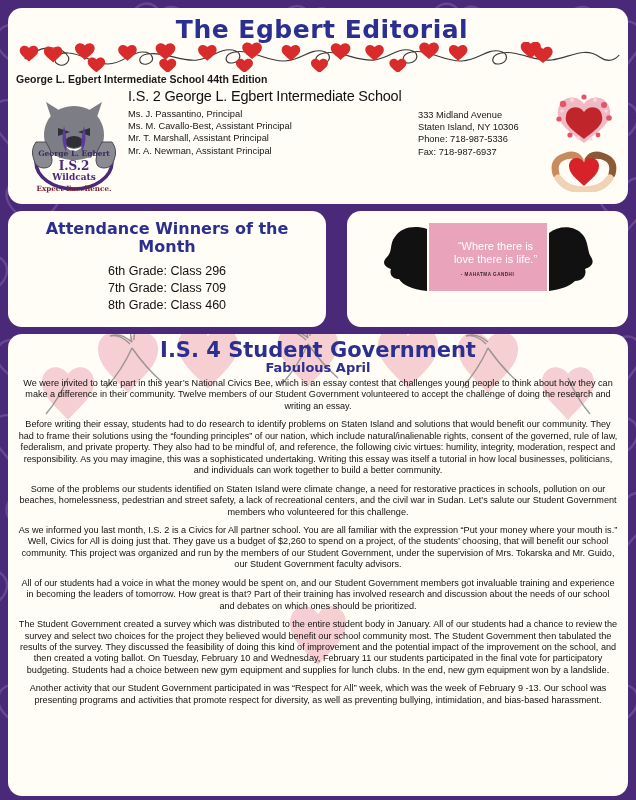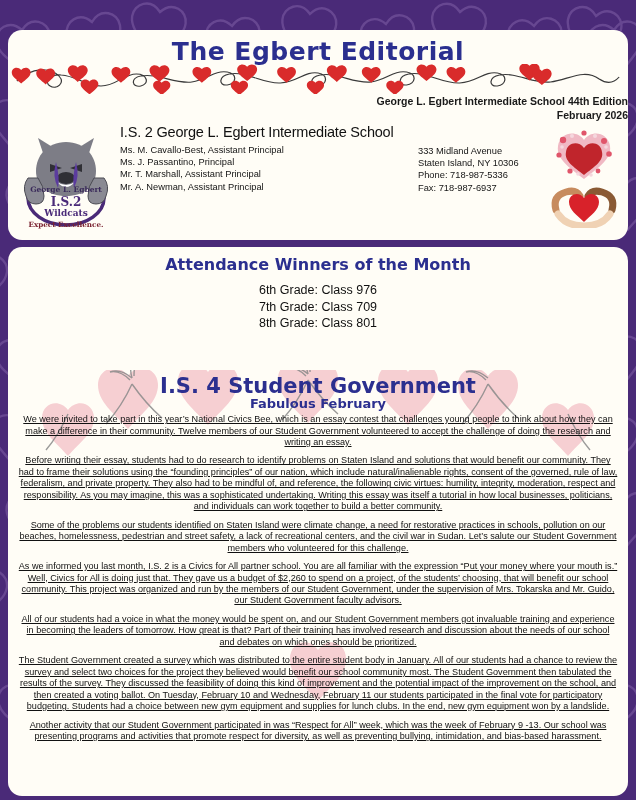--- a/index.html
+++ b/index.html
@@ -32,37 +32,37 @@
   }
 
   .card {
     background: #fffdf6;
     border-radius: 14px;
     position: relative;
     overflow: hidden;
   }
 
   
-  .masthead { padding: 4px 0 0 0; margin-top: 22px; }
+  .masthead { padding: 4px 0 0 8px; }
 
   .paper-title {
     text-align: center;
     color: #2b2f8f;
     font-family: "DejaVu Sans", sans-serif;
     font-weight: bold;
     font-size: 25px;
     letter-spacing: 0.5px;
     line-height: 1.1;
     padding-top: 4px;
   }
 
   .garland { display: block; width: 100%; height: 30px; margin-top: -2px; }
 
   .edition {
-    text-align: right;
+    text-align: left;
     font-size: 10.5px;
     font-weight: bold;
     color: #1a1a1a;
     line-height: 1.25;
     margin-top: 1px;
   }
 
   .masthead-body {
     display: flex;
     align-items: flex-start;
@@ -89,21 +89,21 @@
     line-height: 1.33;
   }
   .contact { width: 128px; padding-top: 1px; }
   .contact div {
     font-size: 9.3px;
     color: #151515;
     line-height: 1.33;
   }
 
   
-  .row2 { display: flex; gap: 21px; height: 116px; flex-direction: column; }
+  .row2 { display: flex; gap: 21px; height: 116px; }
   .attendance { flex: 0 0 318px; padding: 9px 10px 6px; }
   .quote { flex: 1; padding: 8px 8px 6px; }
 
   .block-title {
     text-align: center;
     color: #2b2f8f;
     font-family: "DejaVu Sans", sans-serif;
     font-weight: bold;
     font-size: 16px;
     line-height: 1.12;
@@ -179,21 +179,20 @@
     line-height: 1.1;
     margin-bottom: 3px;
   }
 
   .para {
     text-align: center;
     font-size: 9.1px;
     line-height: 1.26;
     color: #111;
     margin-bottom: 7px;
-    text-decoration: underline;
   }
   .signature {
     text-align: center;
     font-size: 9.3px;
     color: #111;
     margin-top: 4px;
   }
 </style>
 </head>
 <body>
@@ -262,21 +261,20 @@
         <path d="M386,6 c-4,-5 -10,-2 -10,3 c0,5 5,8 10,13 c5,-5 10,-8 10,-13 c0,-5 -6,-8 -10,-3z" transform="scale(0.85)"></path>
         <path d="M420,3 c-4,-5 -10,-2 -10,3 c0,5 5,8 10,13 c5,-5 10,-8 10,-13 c0,-5 -6,-8 -10,-3z" transform="scale(0.9)"></path>
         <path d="M448,24 c-4,-5 -10,-2 -10,3 c0,5 5,8 10,13 c5,-5 10,-8 10,-13 c0,-5 -6,-8 -10,-3z" transform="scale(0.78)"></path>
         <path d="M476,6 c-4,-5 -10,-2 -10,3 c0,5 5,8 10,13 c5,-5 10,-8 10,-13 c0,-5 -6,-8 -10,-3z" transform="scale(0.85)"></path>
         <path d="M512,2 c-4,-5 -10,-2 -10,3 c0,5 5,8 10,13 c5,-5 10,-8 10,-13 c0,-5 -6,-8 -10,-3z" transform="scale(0.92)"></path>
         <path d="M548,8 c-4,-5 -10,-2 -10,3 c0,5 5,8 10,13 c5,-5 10,-8 10,-13 c0,-5 -6,-8 -10,-3z" transform="scale(0.88)"></path>
       </g>
     </svg>
 
     <div class="edition">George L. Egbert Intermediate School 44th Edition</div>
-    <div class="edition">February 2026</div>
 
     <div class="masthead-body">
 
       <div class="logo-col">
         <svg viewBox="0 0 104 104" width="104" height="104">
           <ellipse cx="52" cy="72" rx="38" ry="27" fill="none" stroke="#4a2a78" stroke-width="3.5"></ellipse>
           <g fill="#7d7d86">
             <path d="M30,30 L24,12 L40,22 Z"></path>
             <path d="M74,30 L80,12 L64,22 Z"></path>
             <path d="M52,16 C33,16 22,30 22,45 C22,60 34,70 52,70 C70,70 82,60 82,45 C82,30 71,16 52,16 Z"></path>
@@ -299,22 +297,22 @@
           <text x="52" y="80" font-family="'DejaVu Serif',serif" font-size="12" font-weight="bold" fill="#4a2a78" text-anchor="middle">I.S.2</text>
           <text x="52" y="90" font-family="'DejaVu Serif',serif" font-size="9" font-weight="bold" fill="#4a2a78" text-anchor="middle">Wildcats</text>
           <text x="52" y="101" font-family="'DejaVu Serif',serif" font-size="7.2" font-weight="bold" fill="#7a2230" text-anchor="middle">Expect Excellence.</text>
         </svg>
       </div>
 
       <div class="info-col">
         <div class="school-name">I.S. 2 George L. Egbert Intermediate School</div>
         <div class="admin-row">
           <ul class="admins">
+            <li>Ms. J. Passantino, Principal</li>
             <li>Ms. M. Cavallo-Best, Assistant Principal</li>
-            <li>Ms. J. Passantino, Principal</li>
             <li>Mr. T. Marshall, Assistant Principal</li>
             <li>Mr. A. Newman, Assistant Principal</li>
           </ul>
           <div class="contact">
             <div>333 Midland Avenue</div>
             <div>Staten Island, NY 10306</div>
             <div>Phone: 718-987-5336</div>
             <div>Fax: 718-987-6937</div>
           </div>
         </div>
@@ -352,23 +350,23 @@
         </svg>
       </div>
     </div>
   </div>
 
   <div class="row2">
 
     <div class="card attendance">
       <div class="block-title">Attendance Winners of the Month</div>
       <ul class="winners">
-        <li>6th Grade: Class 976</li>
+        <li>6th Grade: Class 296</li>
         <li>7th Grade:  Class 709</li>
-        <li>8th Grade: Class 801</li>
+        <li>8th Grade: Class 460</li>
       </ul>
     </div>
 
     <div class="card quote">
       <div class="quote-stage">
         <svg class="silhouette" width="46" height="68" viewBox="0 0 46 68">
           <path d="M46,68 L46,6 C34,2 20,4 14,14 C8,22 12,28 6,34 C0,40 4,44 10,46
                    C8,52 12,56 18,56 C22,62 30,66 46,68 Z" fill="#111"></path>
           <circle cx="20" cy="20" r="7" fill="none" stroke="#111" stroke-width="3"></circle>
         </svg>
@@ -409,21 +407,21 @@
         <path d="M480,8 q-12,-10 -22,-6 q10,-2 20,8"></path>
         <path d="M480,14 q-10,22 -26,40"></path>
         <path d="M480,14 q14,20 30,34"></path>
         <path d="M60,44 q-10,22 -22,36"></path>
         <path d="M560,44 q10,22 22,36"></path>
       </g>
     </svg>
 
     <div class="article-inner">
       <div class="article-title">I.S. 4 Student Government</div>
-      <div class="article-sub">Fabulous February</div>
+      <div class="article-sub">Fabulous April</div>
 
       <p class="para">We were invited to take part in this year’s National Civics Bee, which is an essay contest that challenges young people to think about how they can make a difference in their community. Twelve members of our Student Government volunteered to accept the challenge of doing the research and writing an essay.</p>
       <p class="para">Before writing their essay, students had to do research to identify problems on Staten Island and solutions that would benefit our community. They had to frame their solutions using the “founding principles” of our nation, which include natural/inalienable rights, consent of the governed, rule of law, federalism, and private property. They also had to be mindful of, and reference, the following civic virtues: humility, integrity, moderation, respect and responsibility. As you may imagine, this was a sophisticated undertaking. Writing this essay was itself a tutorial in how local businesses, politicians, and individuals can work together to build a better community.</p>
       <p class="para">Some of the problems our students identified on Staten Island were climate change, a need for restorative practices in schools, pollution on our beaches, homelessness, pedestrian and street safety, a lack of recreational centers, and the civil war in Sudan. Let’s salute our Student Government members who volunteered for this challenge.</p>
       <p class="para">As we informed you last month, I.S. 2 is a Civics for All partner school. You are all familiar with the expression “Put your money where your mouth is.” Well, Civics for All is doing just that. They gave us a budget of $2,260 to spend on a project, of the students’ choosing, that will benefit our school community. This project was organized and run by the members of our Student Government, under the supervision of Mrs. Tokarska and Mr. Guido, our Student Government faculty advisors.</p>
       <p class="para">All of our students had a voice in what the money would be spent on, and our Student Government members got invaluable training and experience in becoming the leaders of tomorrow. How great is that? Part of their training has involved research and discussion about the needs of our school and debates on which ones should be prioritized.</p>
       <p class="para">The Student Government created a survey which was distributed to the entire student body in January. All of our students had a chance to review the survey and select two choices for the project they believed would benefit our school community most. The Student Government then tabulated the results of the survey. They discussed the feasibility of doing this kind of improvement and the potential impact of the improvement on the school, and then created a voting ballot. On Tuesday, February 10 and Wednesday, February 11 our students participated in the final vote for participatory budgeting. Students had a choice between new gym equipment and supplies for lunch clubs. In the end, new gym equipment won by a landslide.</p>
       <p class="para">Another activity that our Student Government participated in was “Respect for All” week, which was the week of February 9 -13. Our school was presenting programs and activities that promote respect for diversity, as well as preventing bullying, intimidation, and bias-based harassment.</p>
 
     </div>

